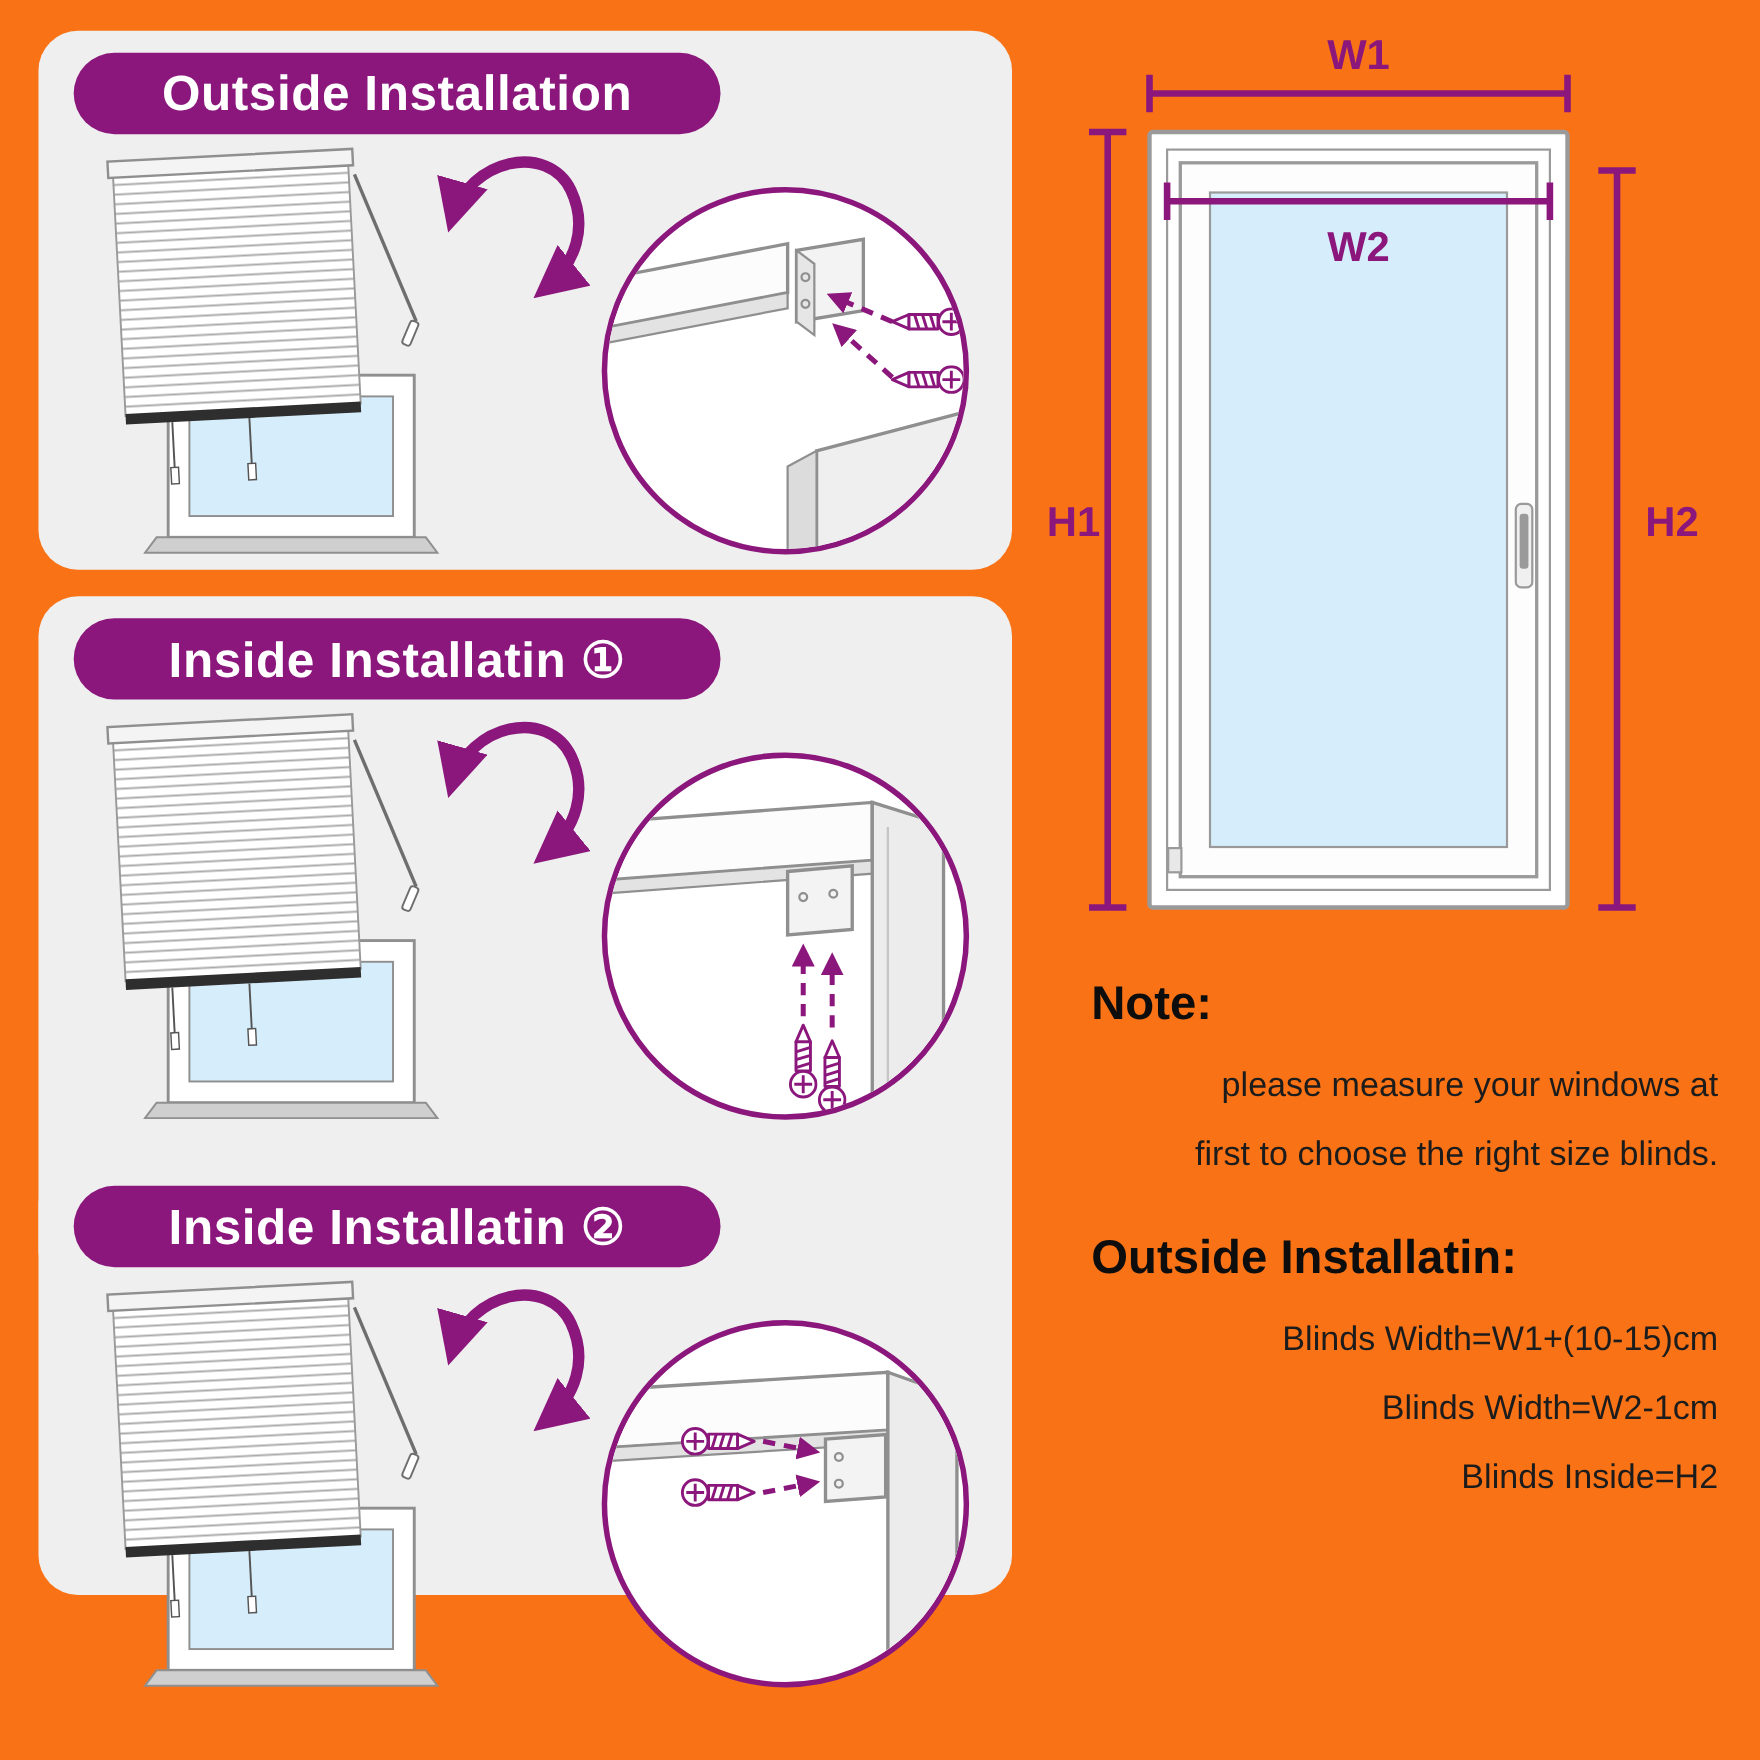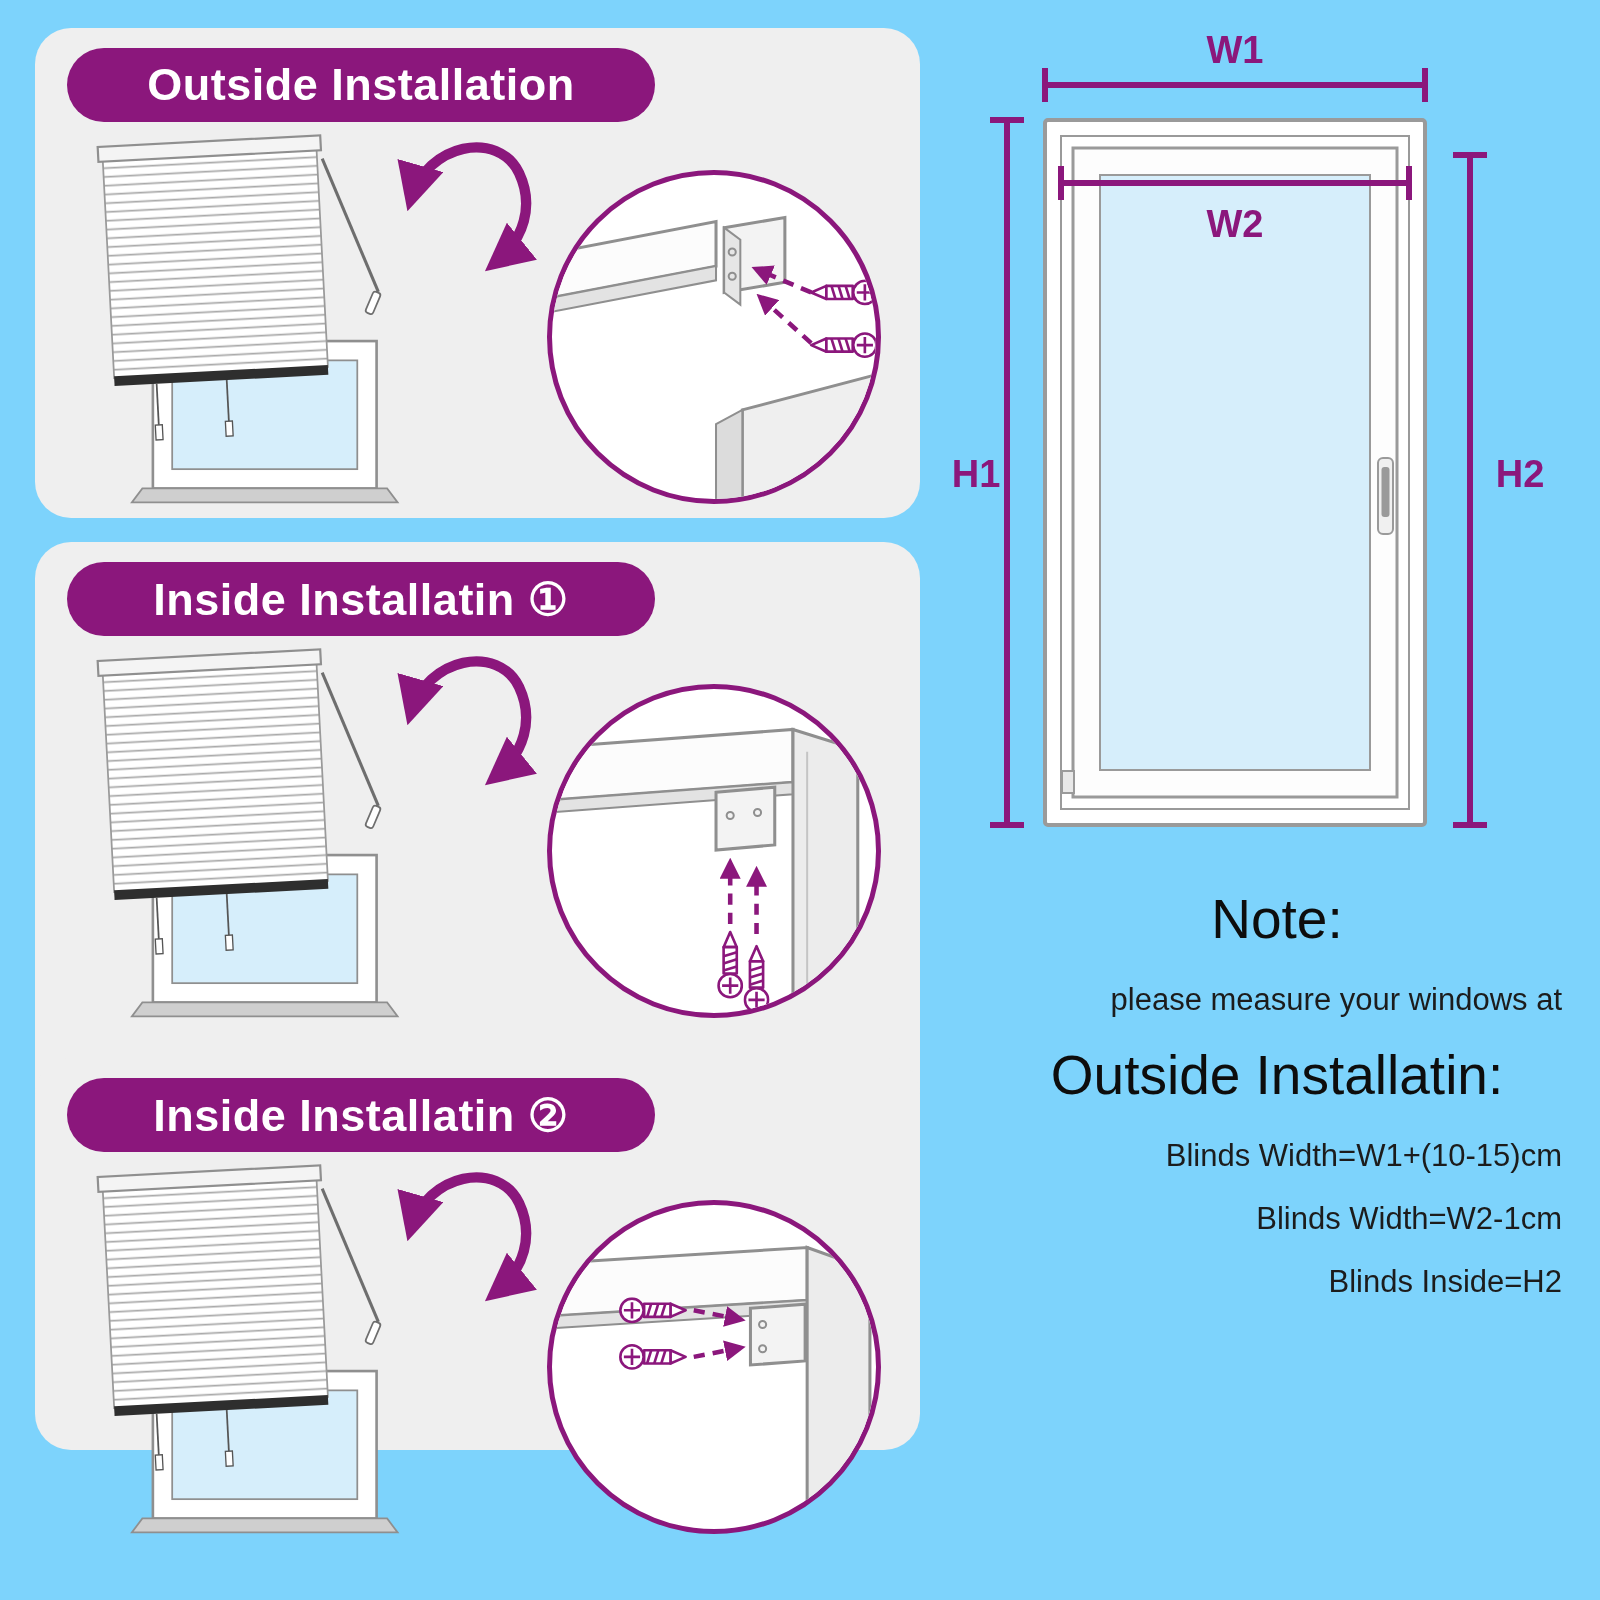--- a/index.html
+++ b/index.html
@@ -1,17 +1,17 @@
 <!DOCTYPE html>
 <html><head>
 <meta charset="utf-8">
 <style>
   html,body { margin:0; padding:0; background:#ffffff; }
   .sheet {
-    position:relative; width:1600px; height:1600px; background:#7dd3fc;
+    position:relative; width:1600px; height:1600px; background:#f97316;
     font-family:"Liberation Sans", sans-serif; overflow:hidden;
   }
   
   .panel {
     position:absolute; left:35px; width:885px;
     background:#efefef; border-radius:36px;
   }
   #panel-1 { top:28px;   height:490px; }
   #panel-2 { top:542px;  height:632px; }
   #panel-3 { top:1058px; height:392px; }
@@ -29,21 +29,21 @@
     position:absolute; left:512px; top:142px; width:334px; height:334px;
     border:5px solid #8b177c; border-radius:50%; background:#ffffff;
     box-sizing:border-box; overflow:hidden;
   }
   .detail-circle svg { width:100%; height:100%; display:block; }
 
   
   .window-diagram { position:absolute; left:950px; top:15px; width:640px; height:855px; }
 
   .info { position:absolute; left:992px; top:888px; width:570px; }
-  .info-heading { font-size:55px; font-weight:400; color:#0d0d0d; margin-bottom:30px; line-height:1.15;text-align:center; }
+  .info-heading { font-size:43px; font-weight:700; color:#0d0d0d; margin-bottom:30px; line-height:1.15; }
   .info-body { font-size:31px; color:#1c1c1c; margin-bottom:24px; line-height:1.25;text-align:right; }
   .gap-lg { margin-bottom:50px; }
 </style>
 </head>
 <body>
 
 <svg width="0" height="0" style="position:absolute" aria-hidden="true">
   <defs>
     <pattern id="slats" width="10" height="10" patternUnits="userSpaceOnUse">
       <rect width="10" height="10" fill="#ffffff"></rect>
@@ -215,20 +215,21 @@
       <text x="285" y="48">W1</text>
       <text x="285" y="222">W2</text>
       <text x="26" y="472">H1</text>
       <text x="570" y="472">H2</text>
     </g>
   </svg>
 
   <div class="info">
     <div class="info-heading">Note:</div>
     <div class="info-body">please measure your windows at</div>
+    <div class="info-body gap-lg">first to choose the right size blinds.</div>
 
     <div class="info-heading">Outside Installatin:</div>
     <div class="info-body">Blinds Width=W1+(10-15)cm</div>
 
     <div class="info-body">Blinds Width=W2-1cm</div>
     <div class="info-body">Blinds Inside=H2</div>
   </div>
 
 </div>
 

